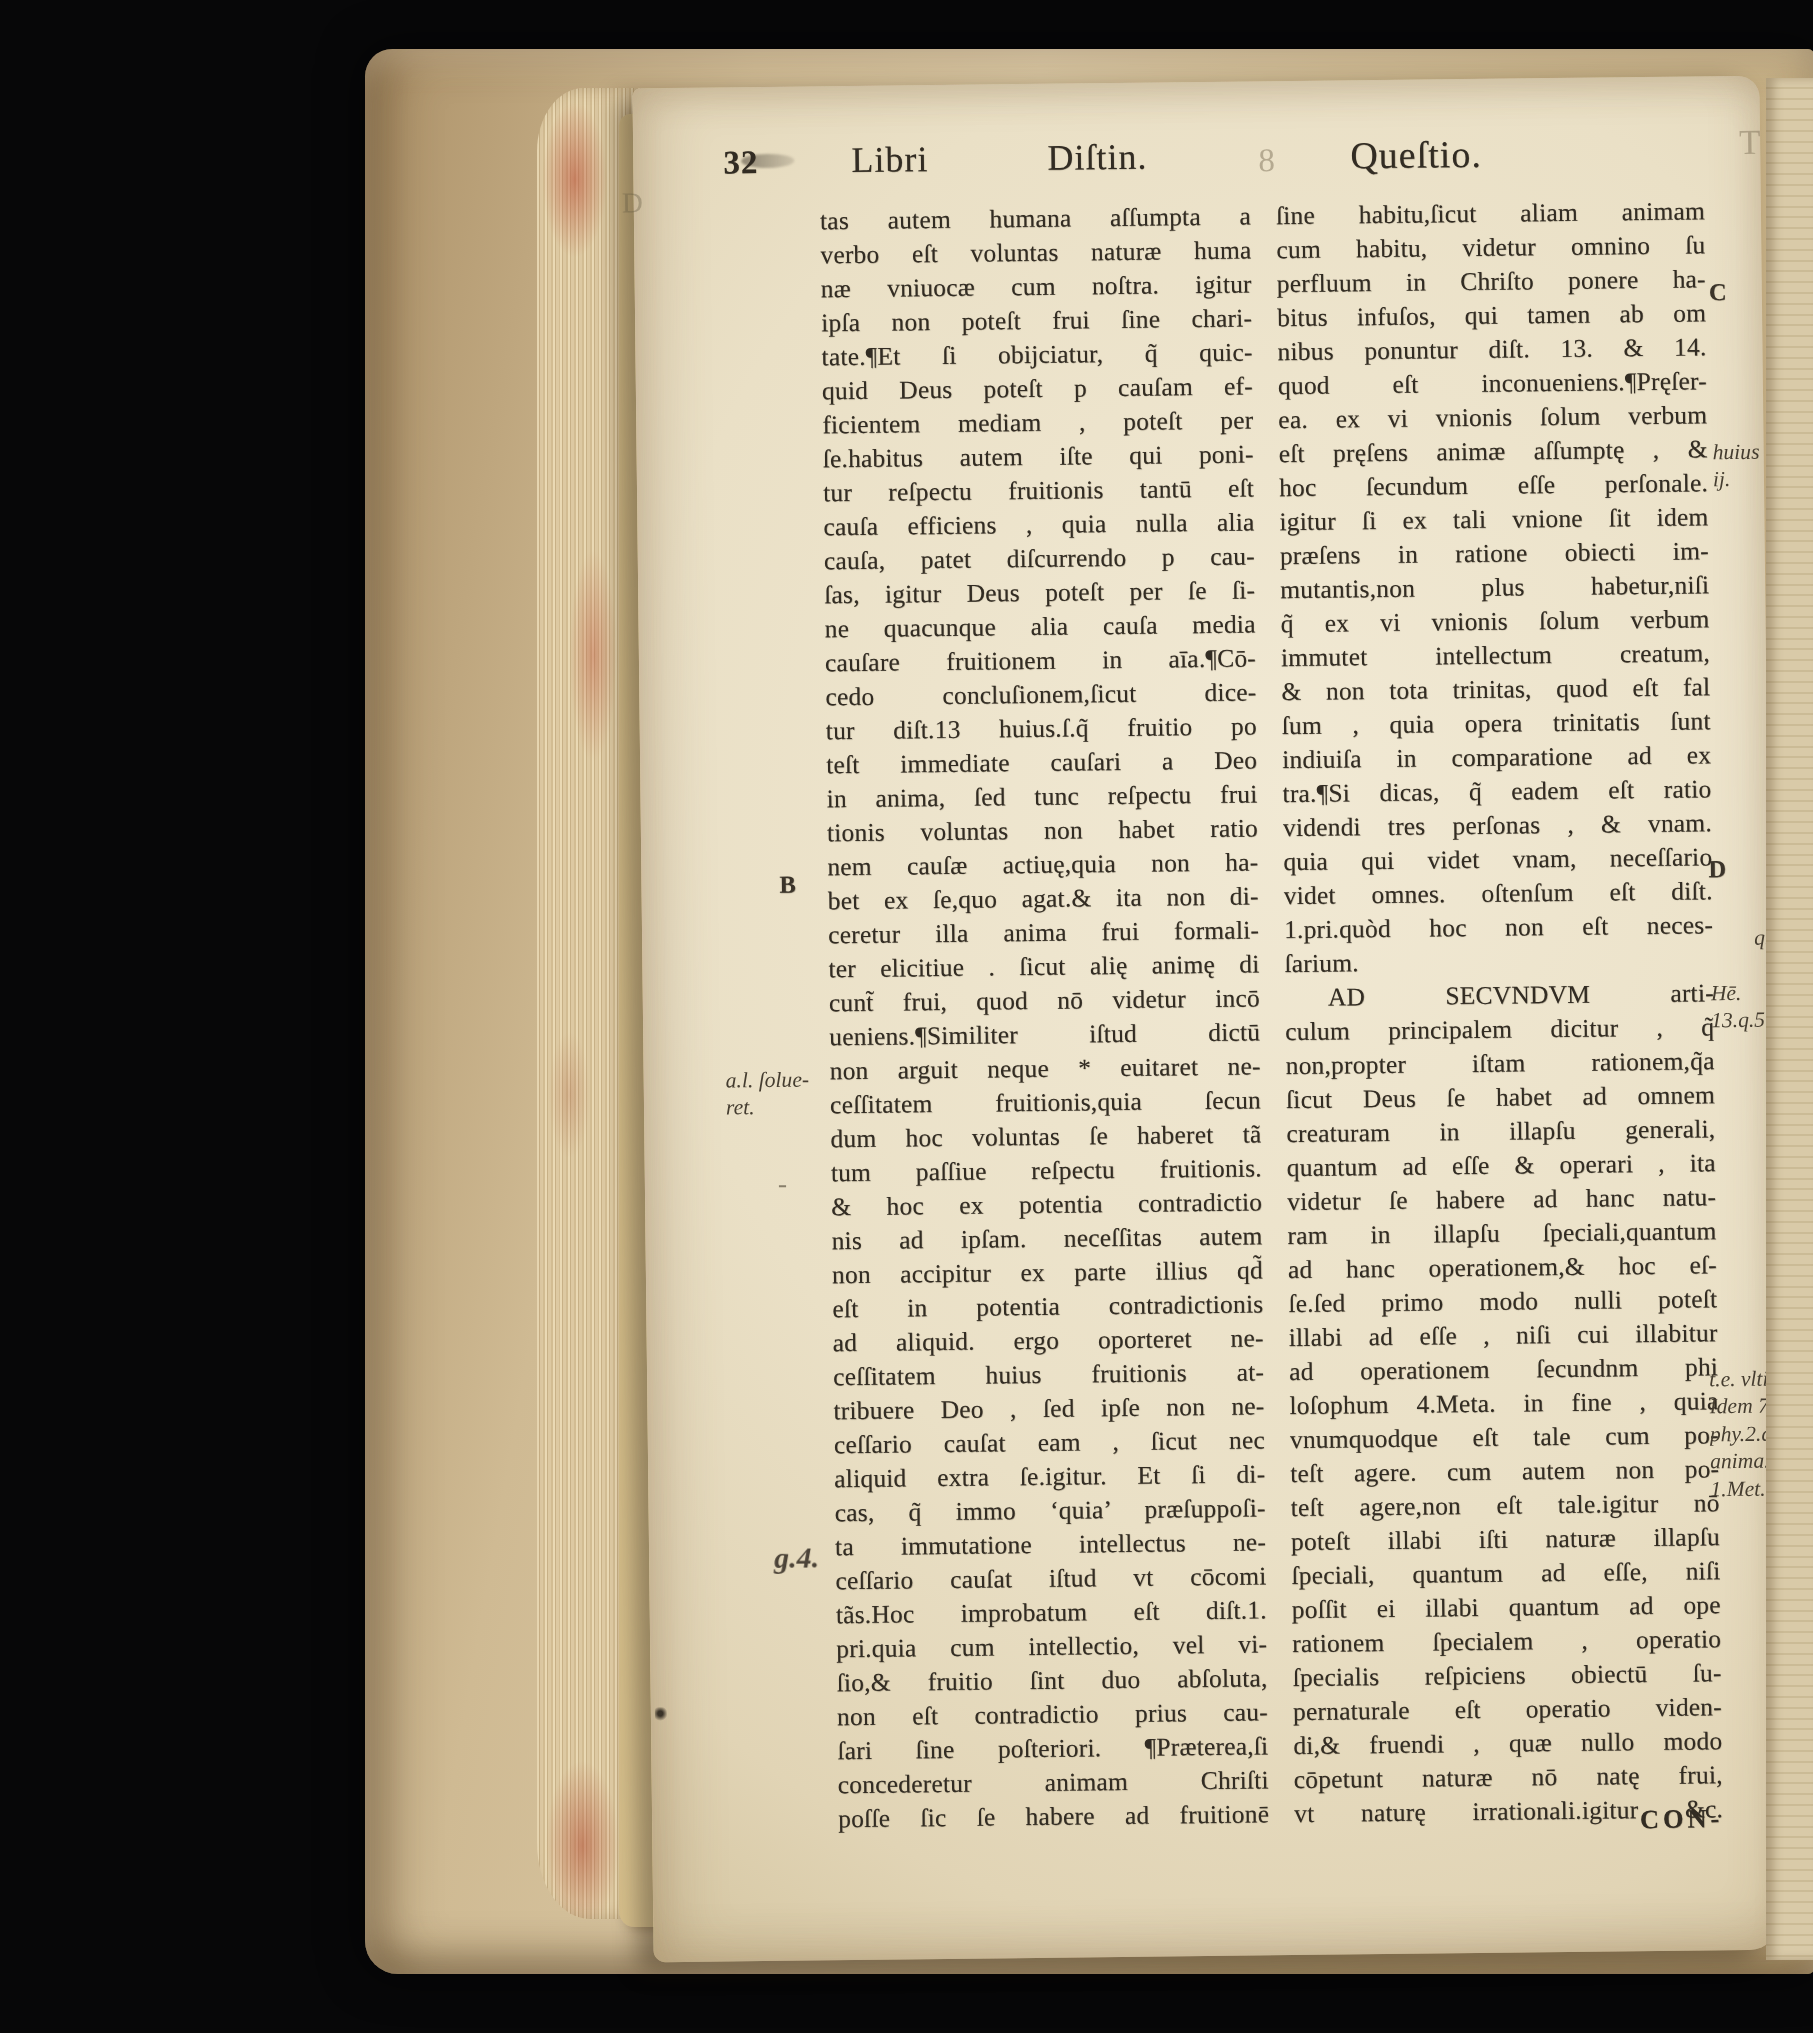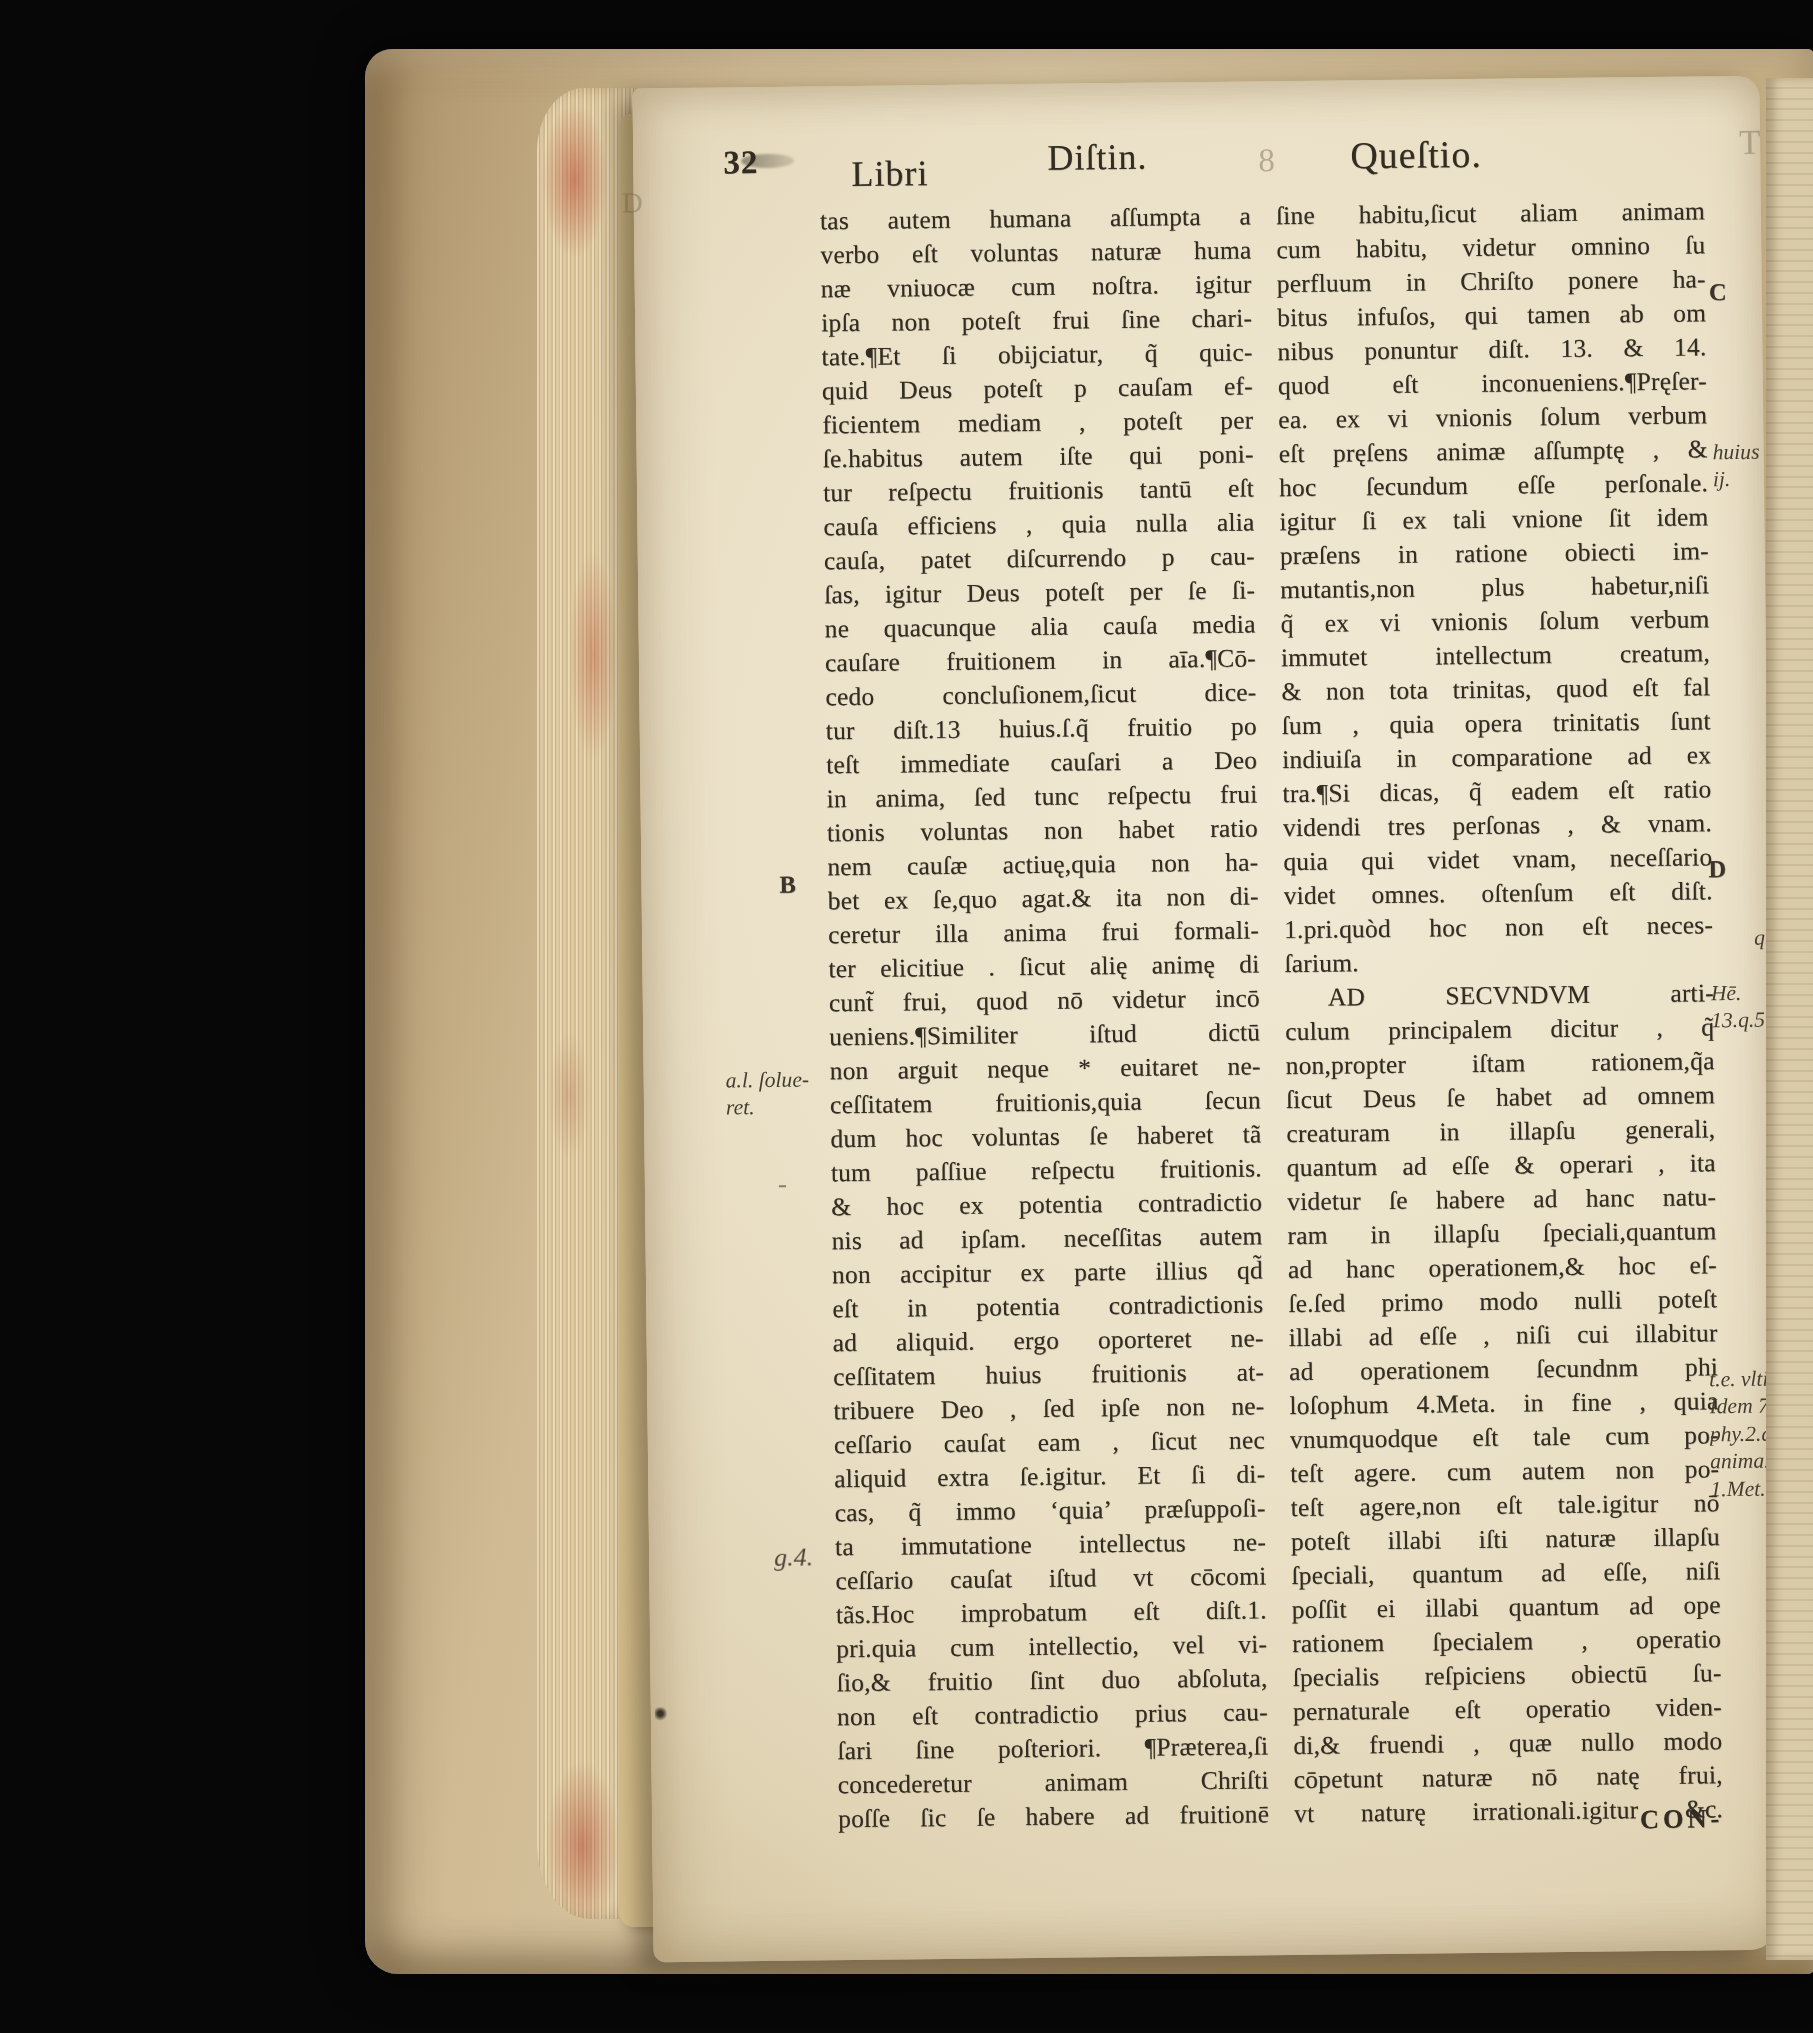--- a/index.html
+++ b/index.html
@@ -52,21 +52,21 @@
     box-shadow:-15.7px 7.8px 23.5px rgba(35,22,8,.4),
                inset 29px 0 49px rgba(120,90,50,.18),
                inset -11.8px -17.6px 43px rgba(120,90,50,.16),
                inset 0 15.7px 29px rgba(120,90,50,.12);
     color:#322c23;
     text-shadow:0.4px 0.4px 0.7px rgba(50,40,25,.5);
   }
 
   .hdr{position:absolute;font-size:36px;letter-spacing:1px;}
   .hdr-num{left:90px;top:57px;font-size:33px;font-weight:bold;}
-  .hdr-libri{left:218px;top:67px;}
+  .hdr-libri{left:218px;top:53px;}
   .hdr-distin{left:414px;top:53px;}
   .hdr-questio{left:717px;top:53px;font-size:38px;}
 
   .col{position:absolute;top:118px;font-size:25.5px;line-height:34px;letter-spacing:0.2px;}
   .col-left{left:186px;width:431px;}
   .col-right{left:642px;width:429px;}
   .line{height:34px;overflow:hidden;text-align:justify;}
   .line::after{content:"";display:inline-block;width:100%;height:0;}
   .line.nojust{text-align:left;}
   .line.nojust::after{width:0;}
@@ -76,21 +76,21 @@
   .mletter{position:absolute;font-size:24.5px;font-weight:bold;color:#3b342a;}
   .mletter-b{left:138px;top:784px;}
   .mletter-c{left:1074px;top:202px;}
   .mletter-d{left:1067px;top:779px;}
 
   
   .mnote{position:absolute;font-style:italic;font-size:21.6px;line-height:27.4px;color:#453d30;text-shadow:none;}
   .mnote .line{height:27.4px;text-align:left;}
   .mnote .line::after{width:0;}
   .mnote-soluere{left:82px;top:972px;margin-top:8px;}
-  .mnote-g4{left:125px;top:1457px;font-weight:normal;color:rgba(55,47,38,.88);filter:blur(0.4px);font-size:26px;text-align:center;}
+  .mnote-g4{left:125px;top:1457px;font-weight:bold;color:rgba(55,47,38,.88);filter:blur(0.4px);font-size:30px;text-align:center;}
   .mnote-huius{left:1076px;top:363px;}
   .mnote-q2{left:1112px;top:849px;}
   .mnote-quol{left:1068px;top:904px;}
   .mnote-cite{left:1062px;top:1290px;}
 
   .catchword{position:absolute;left:642px;top:1727px;width:429px;text-align:right;
     font-size:26.5px;font-weight:bold;letter-spacing:3.9px;}
 
   
   .ghost{position:absolute;color:rgba(95,85,62,.35);text-shadow:none;}

